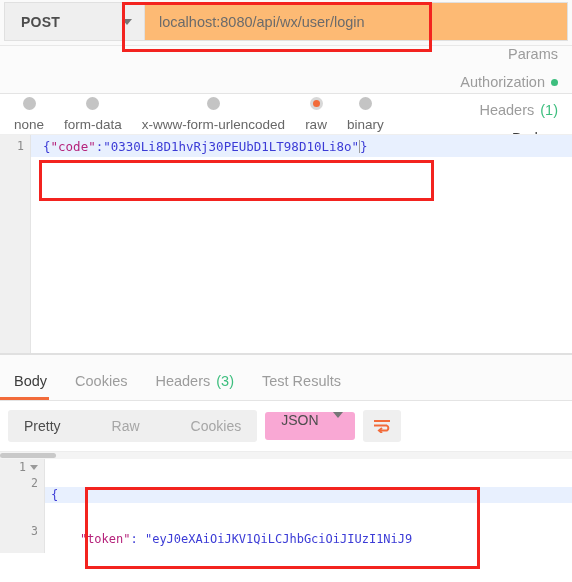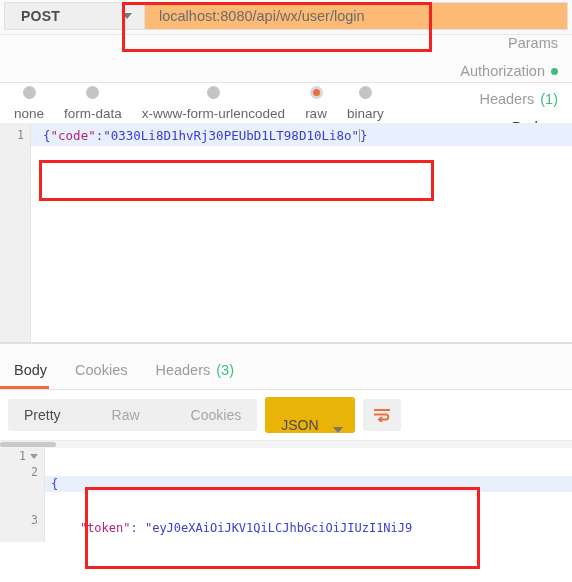--- a/index.html
+++ b/index.html
@@ -18,21 +18,21 @@
   }
   .app {
     width: 572px;
     height: 582px;
     position: relative;
     background: #ffffff;
   }
 
   
   .url-bar {
-    height: 35px;
+    height: 46px;
     background: #fafafa;
     display: flex;
     align-items: stretch;
     border-bottom: 1px solid #e8e8e8;
     padding: 0;
     box-sizing: border-box;
   }
   .method-box {
     width: 140px;
     background: #efefef;
@@ -233,25 +233,25 @@
     gap: 19px;
   }
   .seg {
     padding: 0 16px;
     font-size: 14px;
     color: #a6a6a6;
     line-height: 32px;
   }
   .seg.active { color: #4d4d4d; }
   .fmt-box {
-    background: #eab308;
+    background: #f9a8d4;
     border-radius: 3px;
-    height: 36px;
-    display: flex;
-    align-items: flex-end;
+    height: 28px;
+    display: flex;
+    align-items: flex-start;
     gap: 14px;
     padding: 0 12px 0 16px;
   }
   .fmt-label { font-size: 14px; color: #4d4d4d; }
   .wrap-box {
     background: #efefef;
     border-radius: 3px;
     height: 32px;
     width: 38px;
     display: flex;
@@ -400,20 +400,23 @@
     <div class="tab active">
       <span>Body</span>
     </div>
     <div class="tab">
       <span>Cookies</span>
     </div>
     <div class="tab">
       <span>Headers</span>
       <span class="count">(3)</span>
     </div>
+    <div class="tab">
+      <span>Test Results</span>
+    </div>
   </div>
 
   <div class="res-toolbar">
     <div class="seg-group">
       <div class="seg active">Pretty</div>
       <div class="seg">Raw</div>
       <div class="seg">Cookies</div>
     </div>
     <div class="fmt-box">
       <span class="fmt-label">JSON</span>

